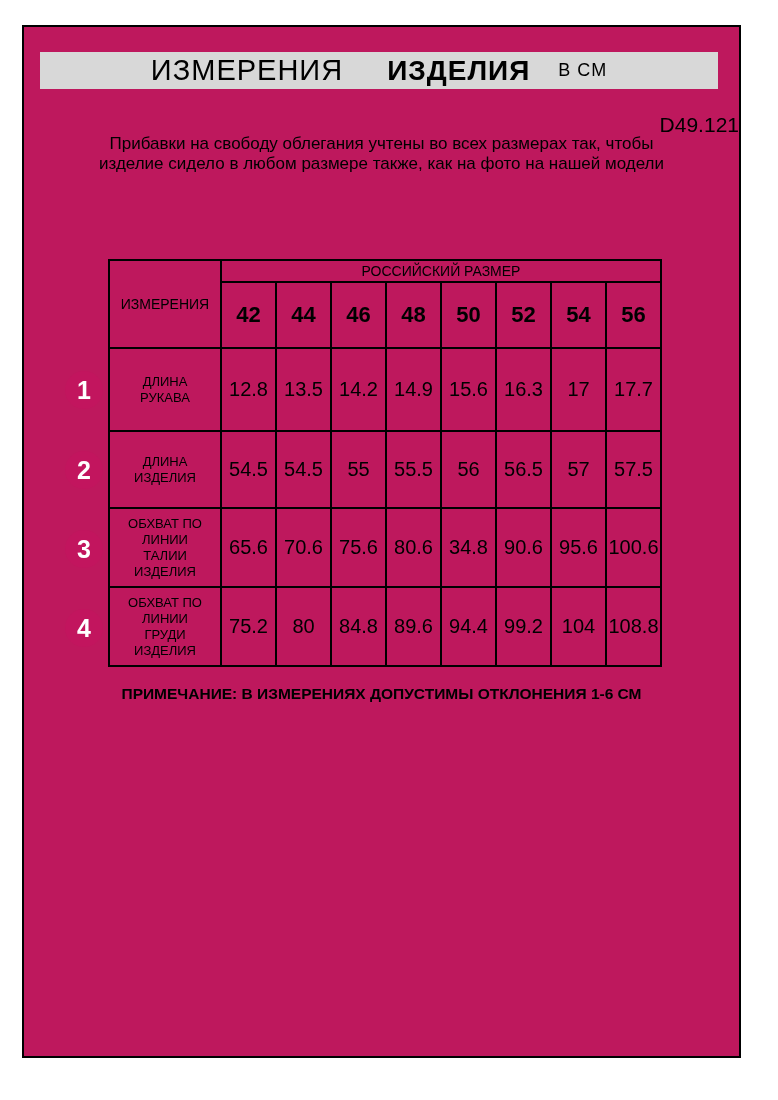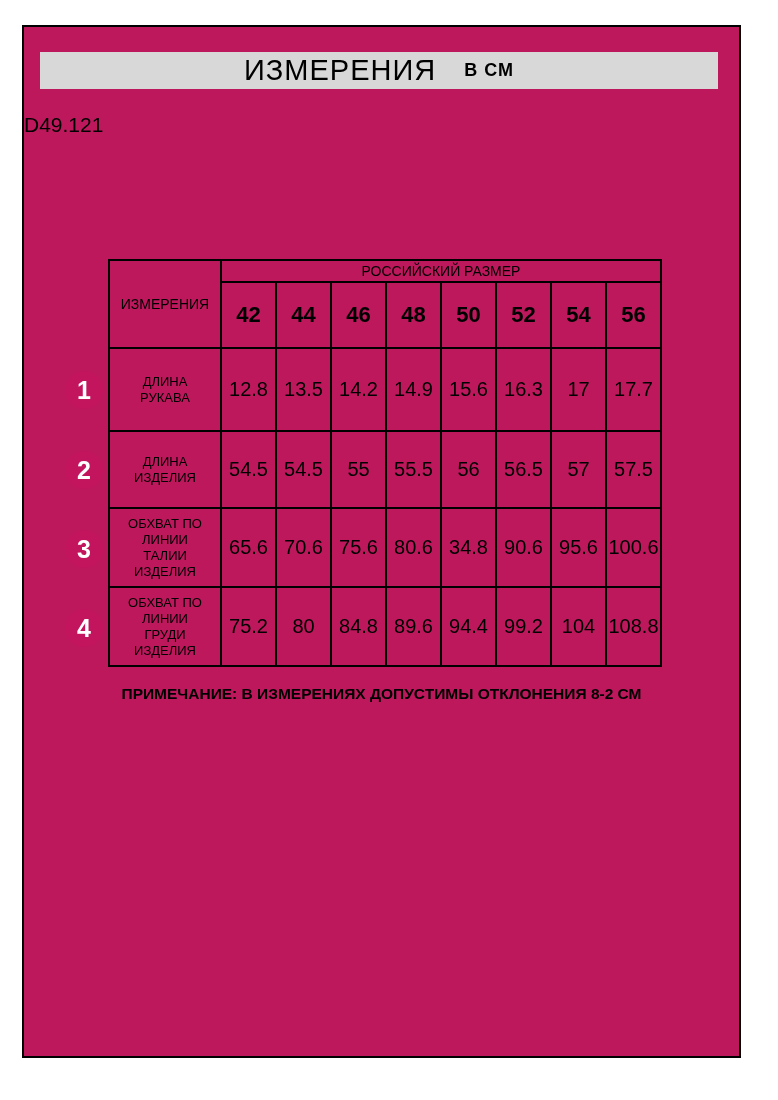--- a/index.html
+++ b/index.html
@@ -22,26 +22,26 @@
     position: absolute;
     left: 16px; top: 25px;
     width: 678px; height: 37px;
     background: #d8d8d8;
     display: flex;
     align-items: center;
     justify-content: center;
   }
   .title-part1 { font-size: 29px; font-weight: normal; letter-spacing: 1px; }
   .title-part2 { font-size: 28px; font-weight: bold; margin-left: 44px; letter-spacing: 1px; }
-  .title-part3 { font-size: 18px; font-weight: bold; margin-left: 28px; letter-spacing: 1px; }
+  .title-part3 { font-size: 18px; font-weight: normal; margin-left: 28px; letter-spacing: 1px; }
   
   .style-code {
     position: absolute;
     top: 86px; left: 0; width: 100%;
-    text-align: left;
+    text-align: right;
     font-size: 21px;
   }
   .intro {
     position: absolute;
     top: 107px; left: 50%;
     transform: translateX(-50%);
     width: 605px;
     text-align: center;
     font-size: 17px;
     line-height: 19.5px;
@@ -103,25 +103,27 @@
     font-weight: bold;
   }
 </style>
 </head>
 <body>
 
 <div class="page-frame">
 
   <div class="title-band">
     <span class="title-part1">ИЗМЕРЕНИЯ</span>
+    <span class="title-part2">ИЗДЕЛИЯ</span>
     <span class="title-part3">В СМ</span>
   </div>
 
   <div class="style-code">D49.121</div>
 
+  <div class="intro">Прибавки на свободу облегания учтены во всех размерах так, чтобы изделие сидело в любом размере также, как на фото на нашей модели</div>
 
   <div class="table-zone">
 
     <div class="badge b1">1</div>
     <div class="badge b2">2</div>
     <div class="badge b3">3</div>
     <div class="badge b4">4</div>
 
     <table class="size-table">
       <colgroup>
@@ -191,15 +193,15 @@
           <td class="value-cell">89.6</td>
           <td class="value-cell">94.4</td>
           <td class="value-cell">99.2</td>
           <td class="value-cell">104</td>
           <td class="value-cell">108.8</td>
         </tr>
       </tbody>
     </table>
   </div>
 
-  <div class="note">ПРИМЕЧАНИЕ: В ИЗМЕРЕНИЯХ ДОПУСТИМЫ ОТКЛОНЕНИЯ 8-2 СМ</div>
+  <div class="note">ПРИМЕЧАНИЕ: В ИЗМЕРЕНИЯХ ДОПУСТИМЫ ОТКЛОНЕНИЯ 1-6 СМ</div>
 
 </div>
 
 </body></html>

